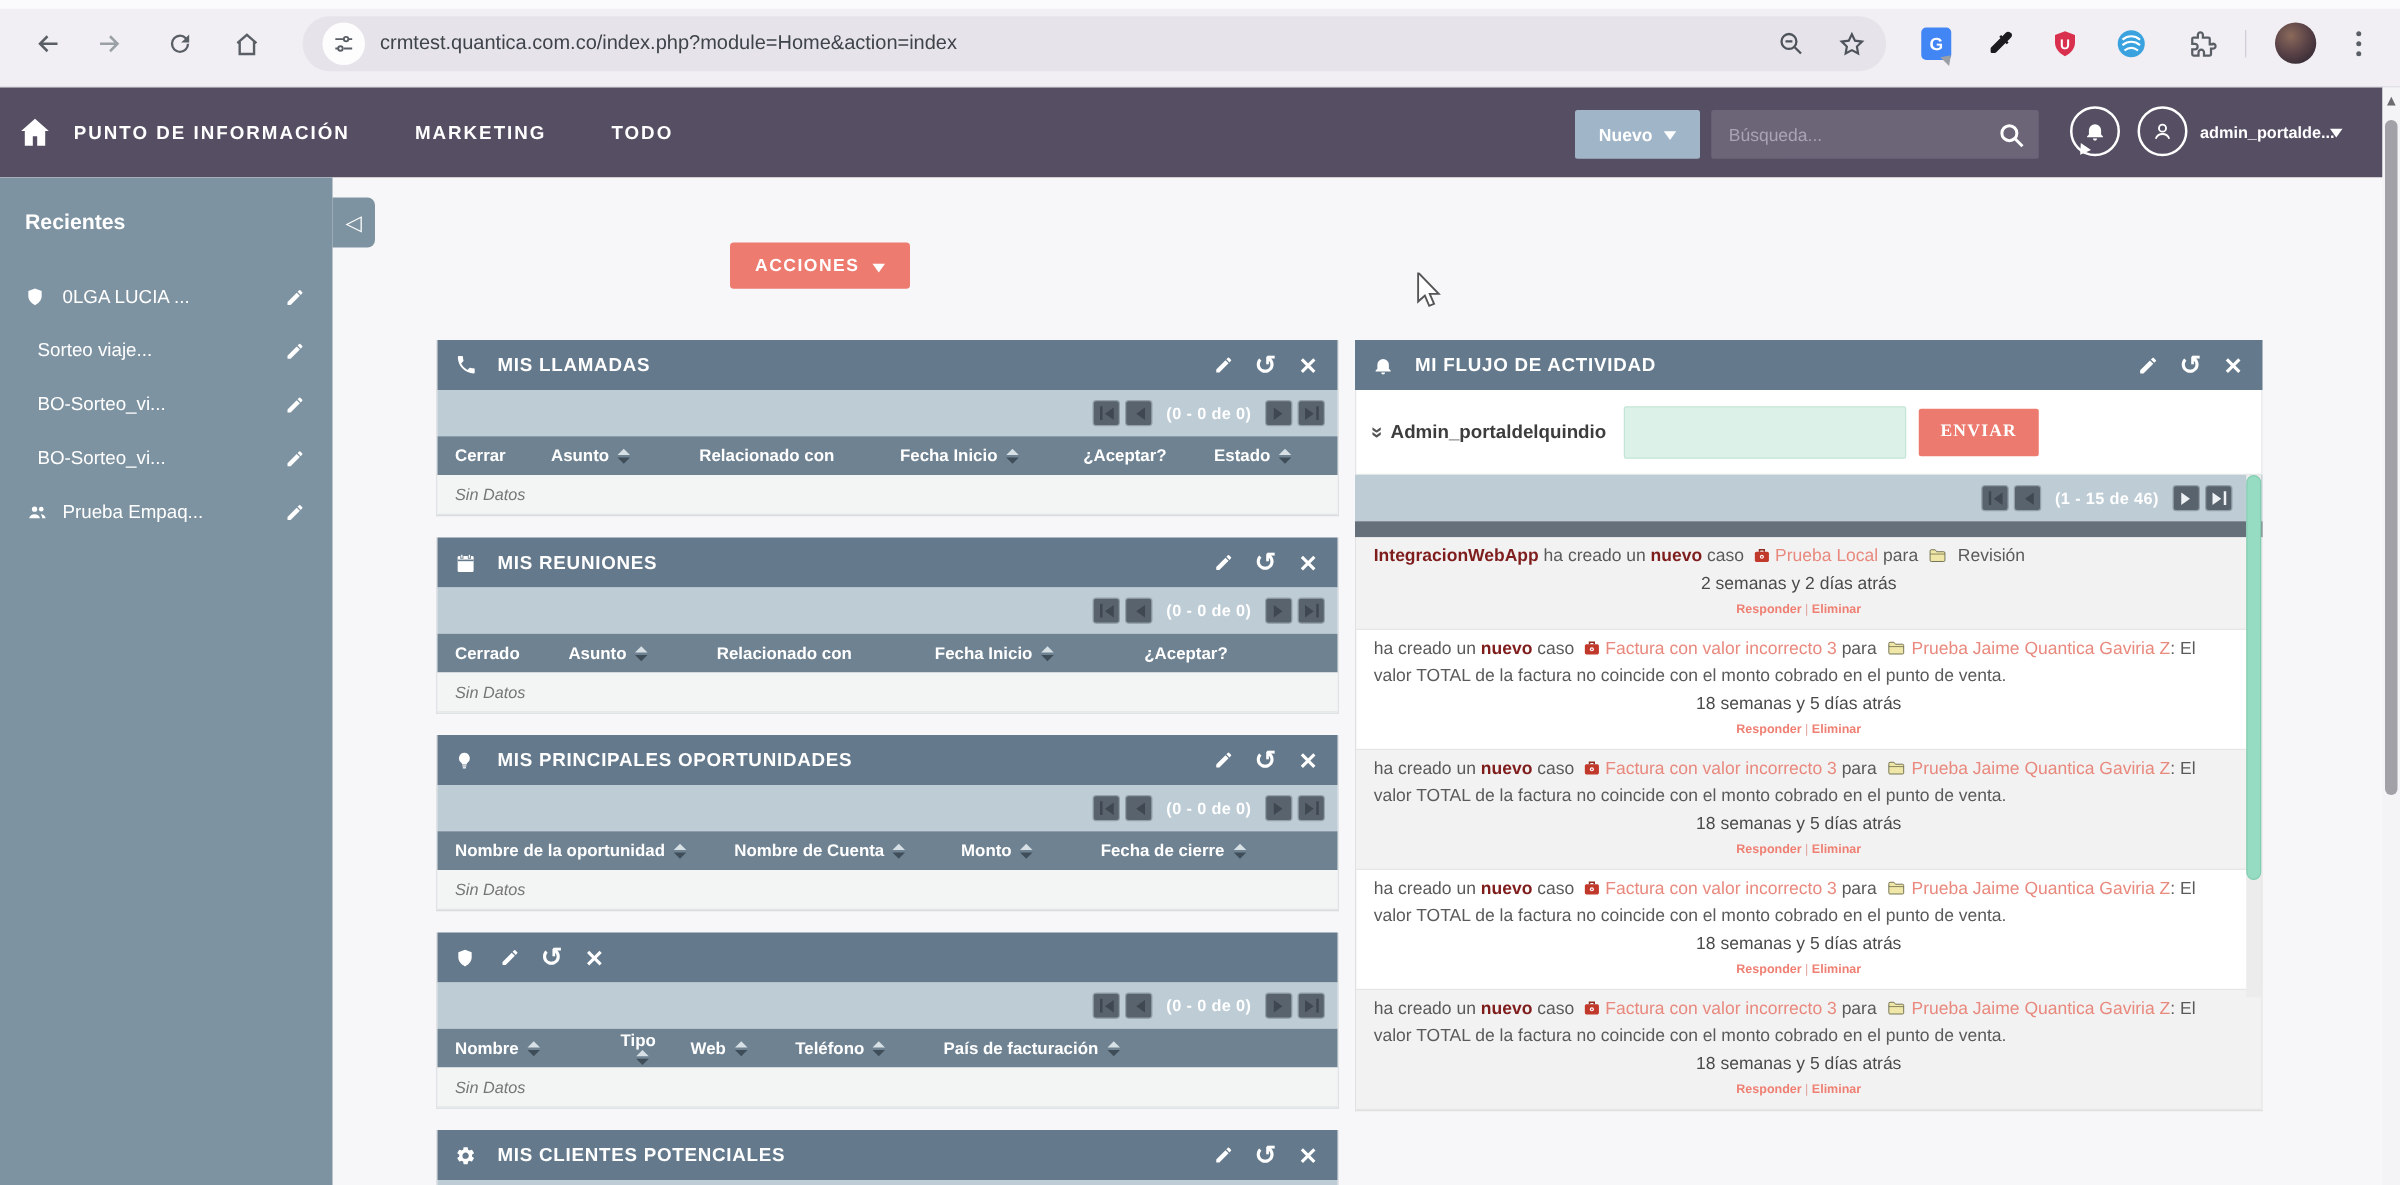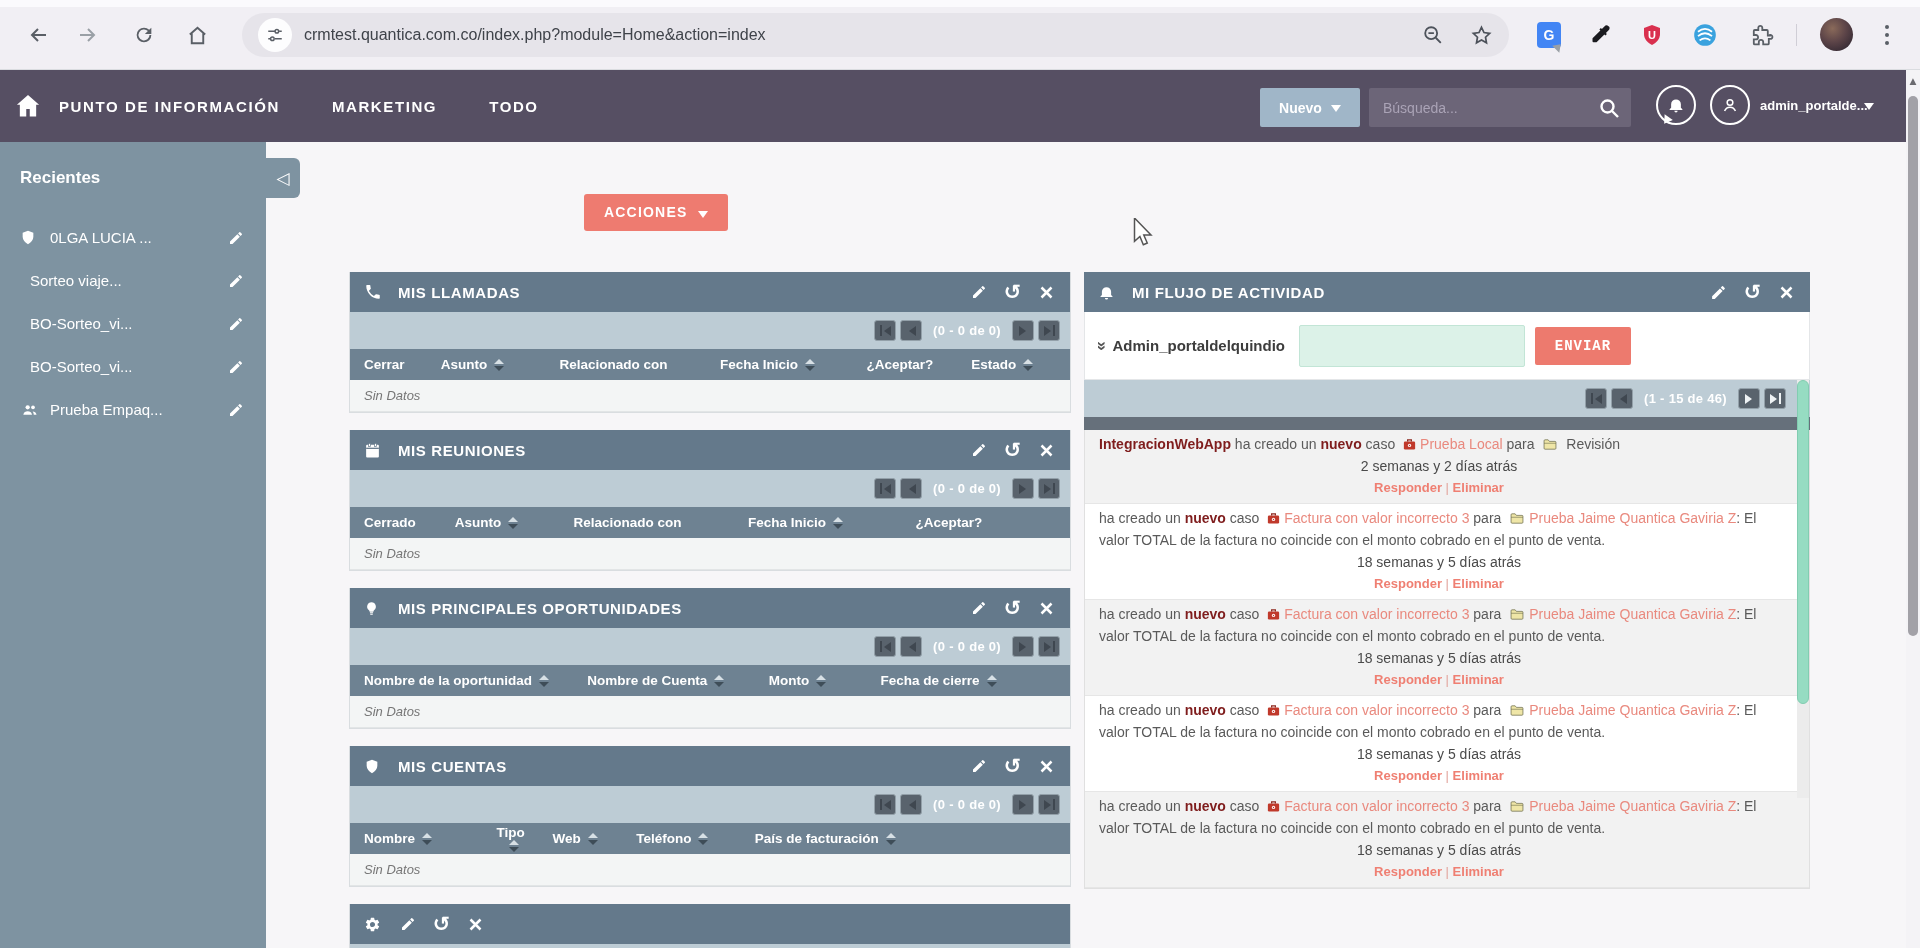--- a/index.html
+++ b/index.html
@@ -82,32 +82,32 @@
   .sort .dn { border-top:5px solid #3e4d58; }
   .d-empty { height:32px; background:#f3f5f5; color:#767676; font-style:italic; font-size:13px; display:flex; align-items:center; padding-left:14px; border-bottom:1px solid #e2e5e6; }
 
   
   #activity { position:absolute; left:818px; top:130px; width:726px; }
   #activity .d-head { height:40px; }
   #composer { height:68px; background:#fff; border:1px solid #e4e6e8; border-top:none; display:flex; align-items:center; padding:0 12px; }
   #composer .chev { color:#555; font-size:17px; font-weight:bold; transform:rotate(90deg); margin-right:6px; }
   #composer-user { font-size:15px; font-weight:bold; color:#3d3d3d; margin-right:14px; white-space:nowrap; }
   #composer input { width:226px; height:42px; background:#dcf2e8; border:1px solid #c2e5d6; border-radius:2px; outline:none; padding:0 8px; font-size:14px; font-family:inherit; }
-  #btn-send { margin-left:10px; width:96px; height:38px; background:#ed7a6e; color:#fff; border:none; font-weight:bold; font-size:14px; letter-spacing:1px; border-radius:2px; font-family:Liberation Mono, monospace; }
+  #btn-send { margin-left:10px; width:96px; height:38px; background:#ed7a6e; color:#fff; border:none; font-weight:bold; font-size:14px; letter-spacing:1px; border-radius:2px; font-family:Liberation Serif, serif; }
   #activity .d-pag { padding-right:22px; }
   #feed-strip { height:13px; background:#66707b; }
   #feed { border:1px solid #e0e0e0; border-top:none; background:#fff; position:relative; }
   .entry { padding:3px 30px 4px 14px; font-size:14px; color:#5a5a5a; line-height:22px; border-bottom:1px solid #e6e6e6; }
   .entry.alt { background:#f2f2f2; }
   .entry b { color:#7f1d1d; }
   .entry .flink { color:#e9897e; text-decoration:none; }
   .entry .f-ico { display:inline-block; vertical-align:-3px; margin:0 3px; }
   .e-foot { display:flex; align-items:center; justify-content:space-between; line-height:22px;flex-direction:column; }
   .e-time { color:#4a4a4a; font-size:14px; }
-  .e-actions { font-size:13px; color:#e2a49d; }
+  .e-actions { font-size:10px; color:#e2a49d; }
   .e-actions a { color:#ef7f72; text-decoration:none; font-weight:bold; }
   #mint-track { position:absolute; right:1px; top:108px; width:12px; height:418px; background:#ececec; }
   #mint-thumb { position:absolute; right:1px; top:108px; width:12px; height:324px; background:#96dcc2; border:1px solid #82cdb1; border-radius:6px; }
 
   
   #scrollbar { position:absolute; right:0; top:70px; width:14px; height:878px; background:#f4f3f6; }
   #scroll-up { color:#6b6b70; font-size:9px; text-align:center; padding-top:6px; font-family:"DejaVu Sans", sans-serif; }
   #scroll-thumb { position:absolute; left:2px; top:26px; width:10px; height:540px; background:#a2a1a7; border-radius:6px; }
 
   
@@ -513,21 +513,20 @@
           </div>
           <div class="d-empty">Sin Datos</div>
         </section>
         <section class="dashlet">
           <div class="d-head">
             <span class="t-ico">
               <svg width="16" height="17" viewBox="0 0 24 24" fill="#fff">
                 <path d="M12 2l8 3v6c0 4.9-3.4 8.5-8 11-4.6-2.5-8-6.1-8-11V5l8-3z"></path>
               </svg>
             </span>
-            <span class="d-title">MIS CUENTAS</span>
             <span class="d-actions">
               <span class="act">
                 <svg width="16" height="16" viewBox="0 0 24 24" fill="#fff">
                   <path d="M3 17.25V21h3.75L17.81 9.94l-3.75-3.75L3 17.25zM20.71 7.04a1 1 0 000-1.41l-2.34-2.34a1 1 0 00-1.41 0l-1.83 1.83 3.75 3.75 1.83-1.83z"></path>
                 </svg>
               </span>
               <span class="act refresh-glyph">↺</span>
               <span class="act">
                 <svg width="15" height="15" viewBox="0 0 24 24" stroke="#fff" stroke-width="4" fill="none">
                   <path d="M4 4l16 16M20 4L4 20"></path>
@@ -591,20 +590,21 @@
           </div>
           <div class="d-empty">Sin Datos</div>
         </section>
         <section class="dashlet">
           <div class="d-head">
             <span class="t-ico">
               <svg width="17" height="17" viewBox="0 0 24 24" fill="#fff">
                 <path d="M19.14 12.94c.04-.3.06-.61.06-.94s-.02-.64-.07-.94l2.03-1.58a.49.49 0 00.12-.61l-1.92-3.32a.49.49 0 00-.59-.22l-2.39.96a7.03 7.03 0 00-1.62-.94l-.36-2.54a.48.48 0 00-.48-.41h-3.84a.48.48 0 00-.47.41l-.36 2.54c-.59.24-1.13.57-1.62.94l-2.39-.96a.48.48 0 00-.59.22L2.74 8.87c-.12.21-.08.47.12.61l2.03 1.58c-.05.3-.09.63-.09.94s.02.64.07.94l-2.03 1.58a.49.49 0 00-.12.61l1.92 3.32c.12.22.37.29.59.22l2.39-.96c.5.38 1.03.7 1.62.94l.36 2.54c.05.24.24.41.48.41h3.84c.24 0 .44-.17.47-.41l.36-2.54c.59-.24 1.13-.56 1.62-.94l2.39.96c.22.08.47 0 .59-.22l1.92-3.32a.49.49 0 00-.12-.61l-2.01-1.58zM12 15.6A3.61 3.61 0 018.4 12c0-1.98 1.62-3.6 3.6-3.6s3.6 1.62 3.6 3.6-1.62 3.6-3.6 3.6z"></path>
               </svg>
             </span>
+            <span class="d-title">MIS CLIENTES POTENCIALES</span>
             <span class="d-actions">
               <span class="act">
                 <svg width="16" height="16" viewBox="0 0 24 24" fill="#fff">
                   <path d="M3 17.25V21h3.75L17.81 9.94l-3.75-3.75L3 17.25zM20.71 7.04a1 1 0 000-1.41l-2.34-2.34a1 1 0 00-1.41 0l-1.83 1.83 3.75 3.75 1.83-1.83z"></path>
                 </svg>
               </span>
               <span class="act refresh-glyph">↺</span>
               <span class="act">
                 <svg width="15" height="15" viewBox="0 0 24 24" stroke="#fff" stroke-width="4" fill="none">
                   <path d="M4 4l16 16M20 4L4 20"></path>

